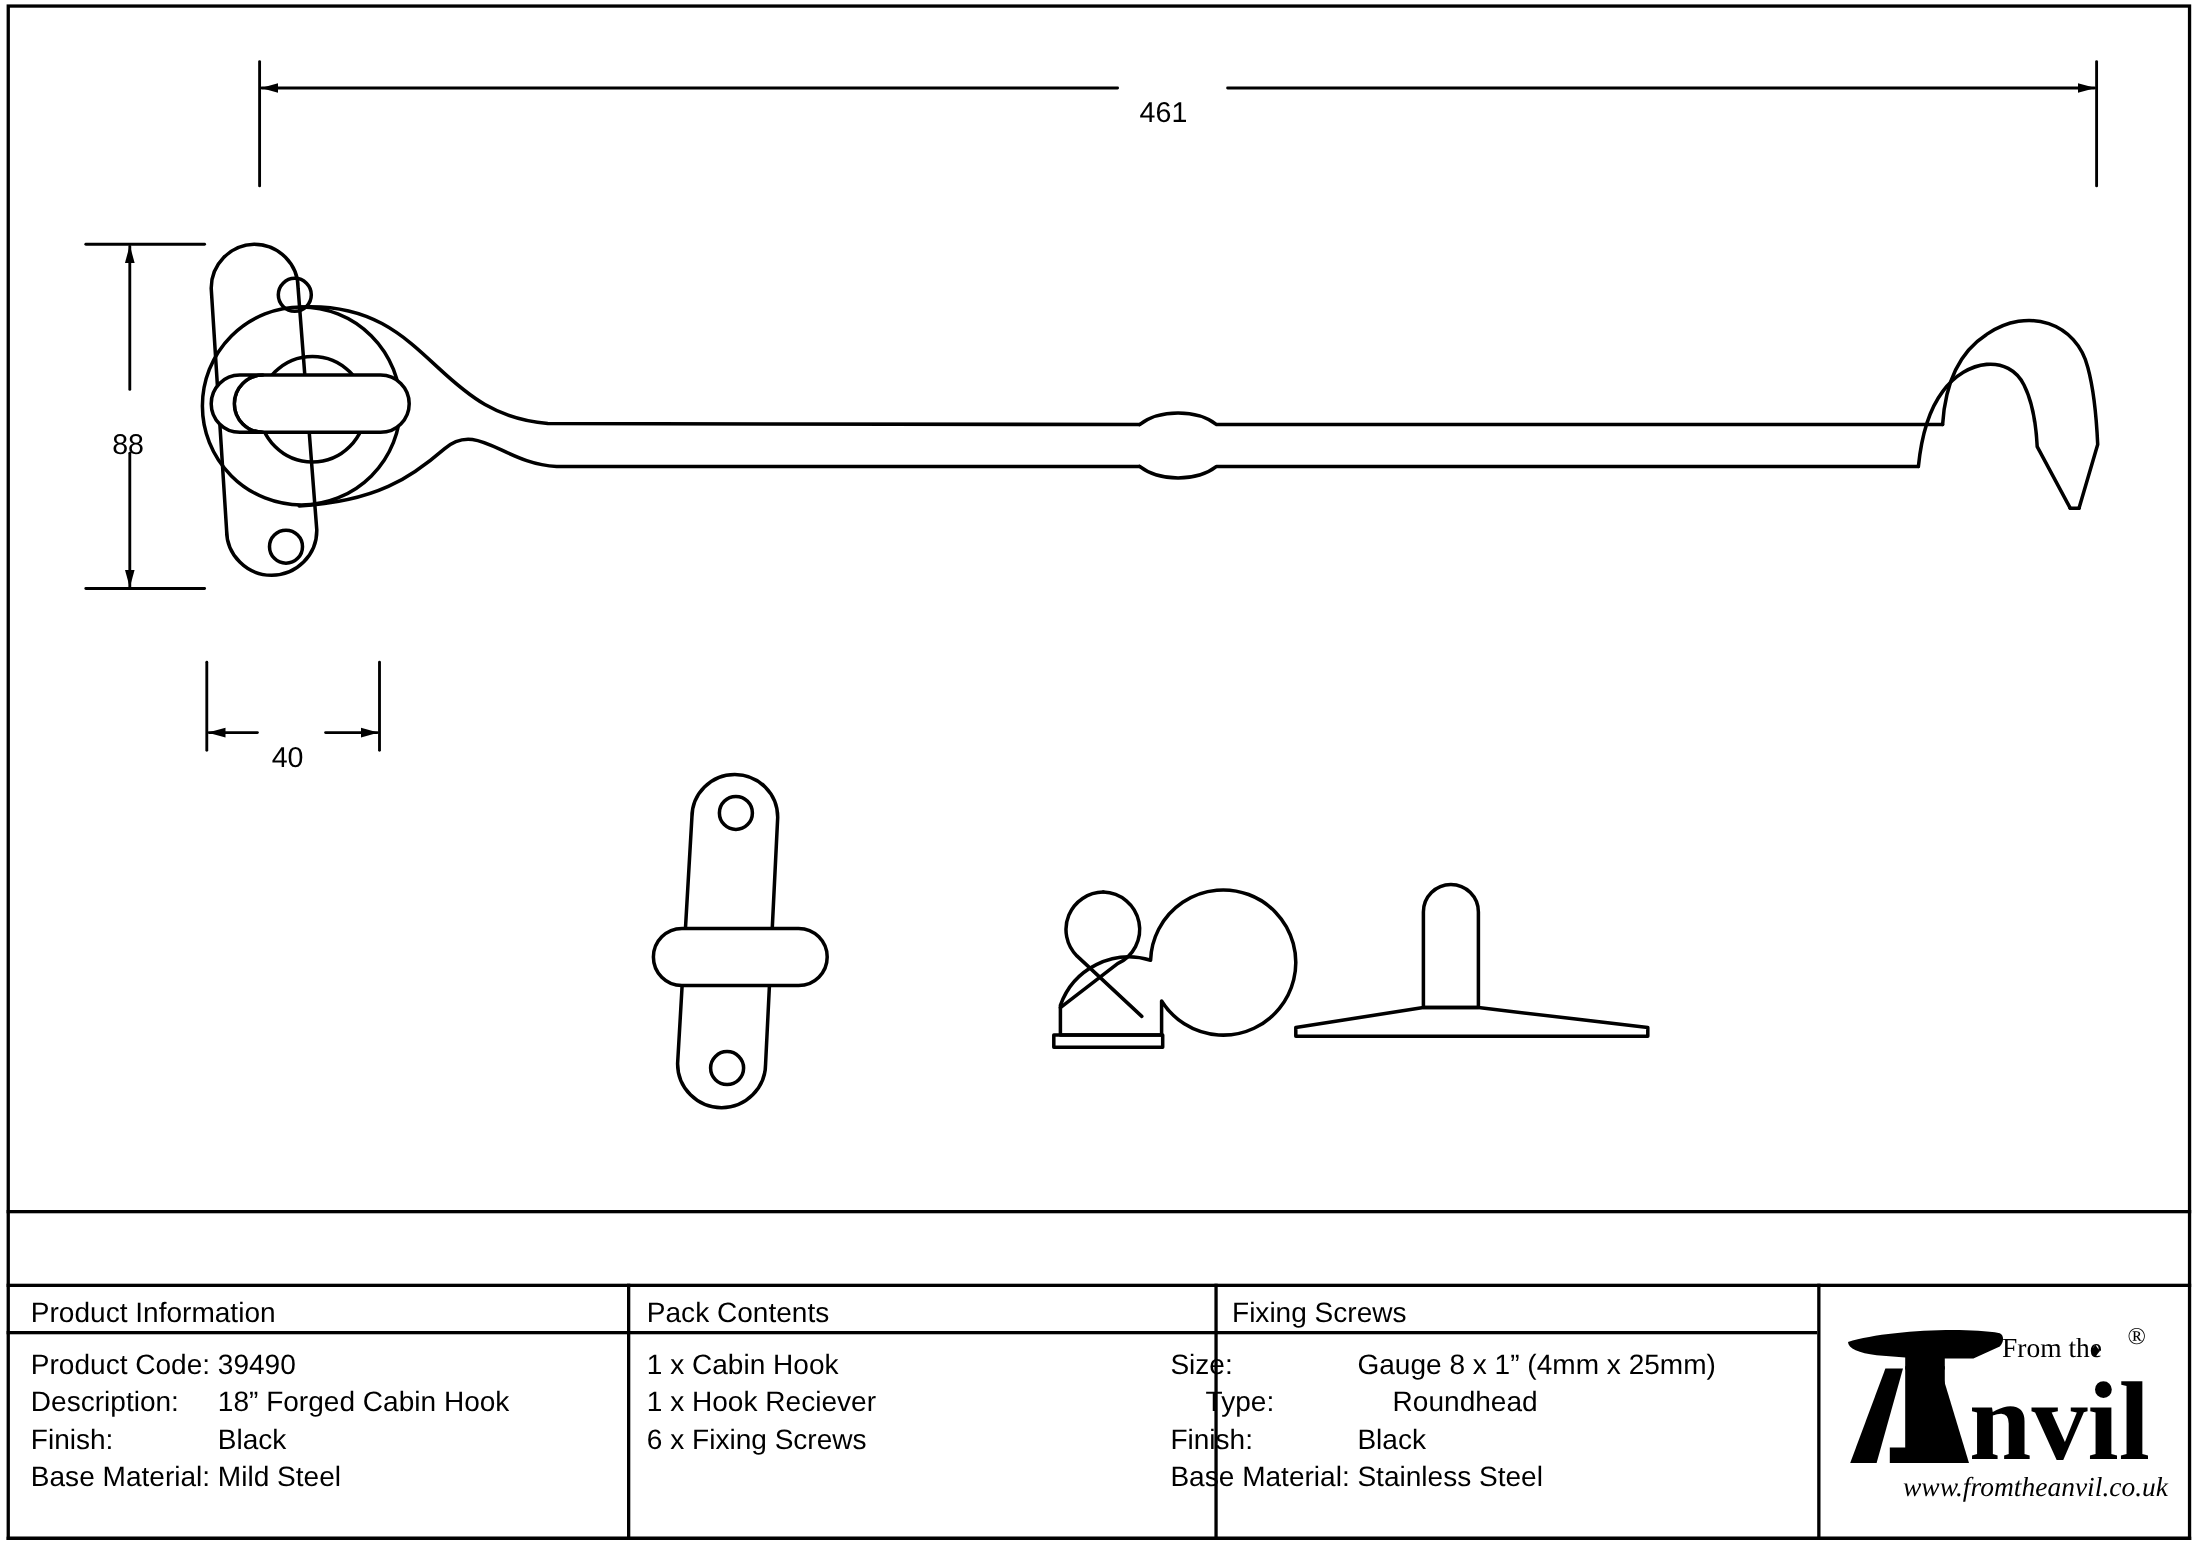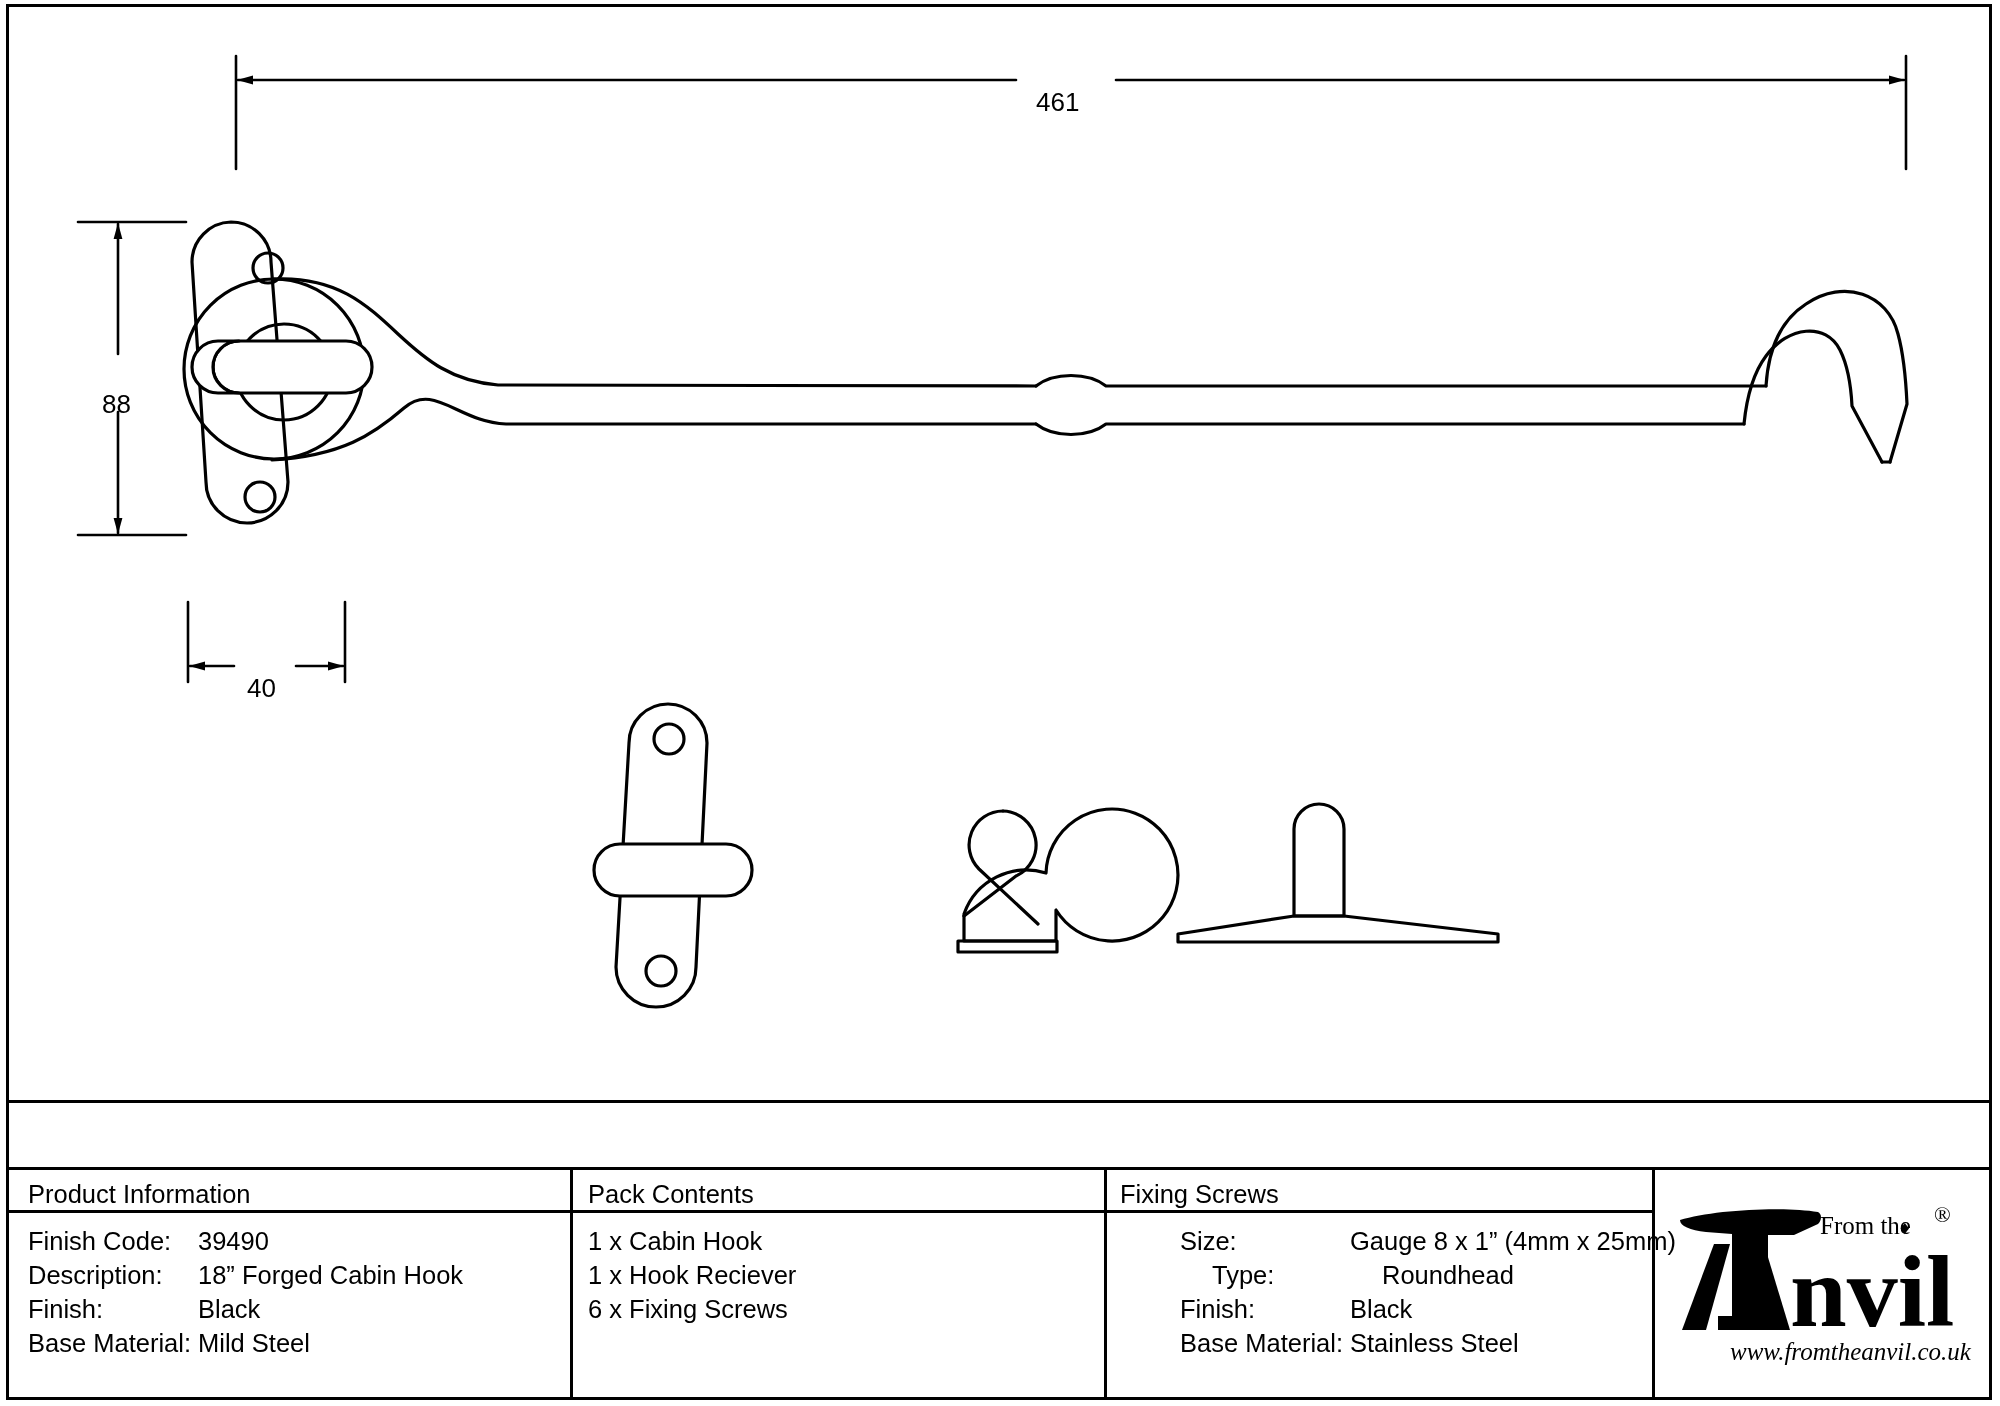--- a/index.html
+++ b/index.html
@@ -285,21 +285,21 @@
     <div class="vline" style="left:1646px; top:67px; height:231px;"></div>
 
   </div>
 
   <div class="col-header" style="left:28px;">Product Information</div>
   <div class="col-header" style="left:588px;">Pack Contents</div>
   <div class="col-header" style="left:1120px;">Fixing Screws</div>
 
   <div class="spec-table" style="left:28px; top:1224px;">
     <div class="spec-row">
-      <span class="spec-label" style="width:170px;">Finish Code:</span>
+      <span class="spec-label" style="width:170px;">Product Code:</span>
       <span class="spec-value">39490</span>
     </div>
     <div class="spec-row">
       <span class="spec-label" style="width:170px;">Description:</span>
       <span class="spec-value">18” Forged Cabin Hook</span>
     </div>
     <div class="spec-row">
       <span class="spec-label" style="width:170px;">Finish:</span>
       <span class="spec-value">Black</span>
     </div>
@@ -308,21 +308,21 @@
       <span class="spec-value">Mild Steel</span>
     </div>
   </div>
 
   <div class="spec-table" style="left:588px; top:1224px;">
     <div class="pack-line">1 x Cabin Hook</div>
     <div class="pack-line">1 x Hook Reciever</div>
     <div class="pack-line">6 x Fixing Screws</div>
   </div>
 
-  <div class="spec-table" style="left:1180px; top:1224px;">
+  <div class="spec-table" style="left:1064px; top:1224px;">
     <div class="spec-row">
       <span class="spec-label" style="width:170px;">Size:</span>
       <span class="spec-value">Gauge 8 x 1” (4mm x 25mm)</span>
     </div>
     <div class="spec-row">
       <span class="spec-label" style="width:170px;margin-left:32px;">Type:</span>
       <span class="spec-value">Roundhead</span>
     </div>
     <div class="spec-row">
       <span class="spec-label" style="width:170px;">Finish:</span>

